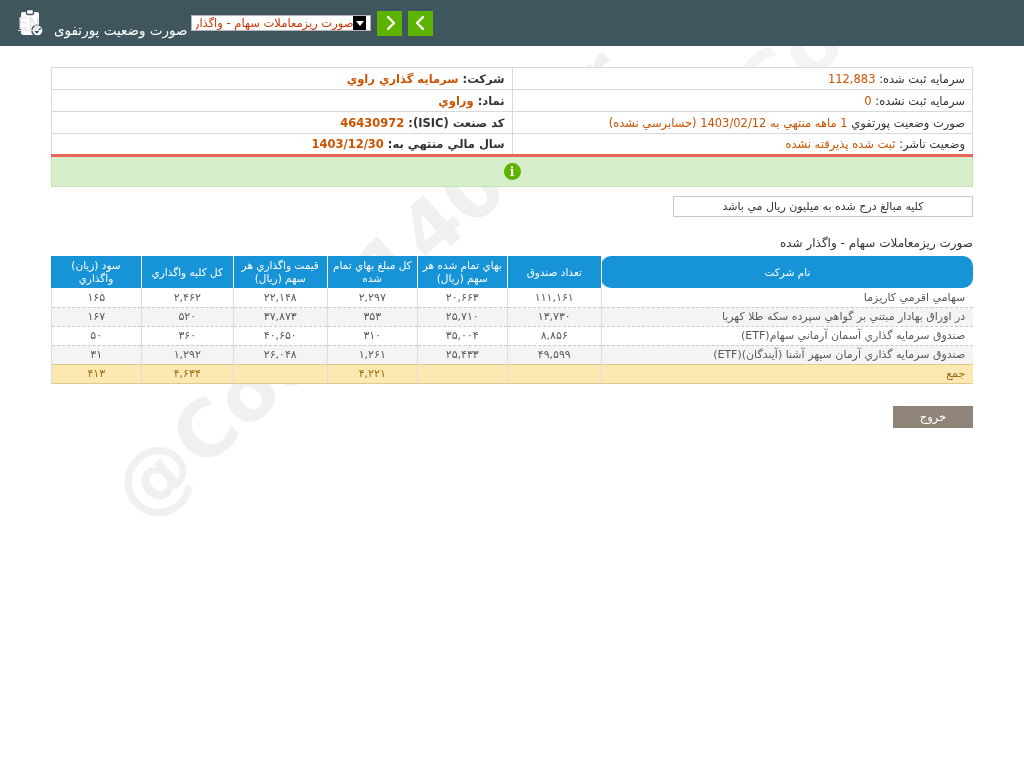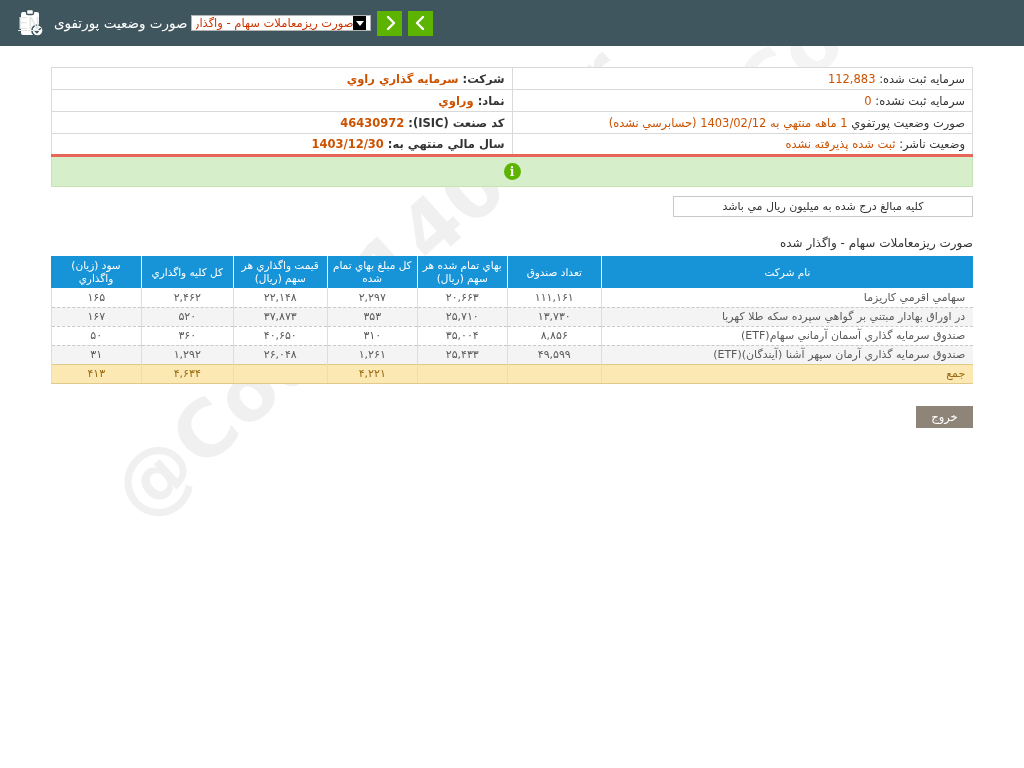--- a/index.html
+++ b/index.html
@@ -59,21 +59,21 @@
     height: 46px;
     background: #40565e;
     display: flex;
     align-items: center;
     justify-content: flex-start;
     padding: 0 10px 0 18px;
     color: #ffffff;
   }
   .topbar-right {
     display: flex;
-    align-items: center;
+    align-items: flex-end;
     gap: 10px;
     margin-right: 0;
   }
   .clipboard-icon {
     width: 26px; height: 30px;
     display: block;
   }
   .topbar-title {
     font-size: 13.5px;
     color: #ffffff;
@@ -248,21 +248,21 @@
     font-size: 10.5px;
     font-weight: normal;
     text-align: center;
     vertical-align: middle;
     padding: 3px 2px;
     height: 32px;
     border-left: 1px solid #ffffff;
     border-right: 1px solid #ffffff;
     line-height: 1.25;
   }
-  .data-table thead th:first-child { border-right: none; }
+  .data-table thead th:first-child { border-right: none; border-radius: 10px; }
   .data-table thead th:last-child { border-left: none; }
 
   .data-table tbody td {
     font-size: 11px;
     color: #5a5a5a;
     height: 19px;
     padding: 1px 6px;
     border-bottom: 1px dashed #c9c9c9;
     border-left: 1px solid #dddddd;
     text-align: center;
@@ -286,21 +286,21 @@
   }
   .data-table tbody tr.total-row td.name-cell {
     color: #9a6a12;
     font-weight: normal;
   }
 
   
   .exit-btn {
     margin-top: 22px;
     margin-right: 51px;
-    width: 57px;
+    width: 80px;
     height: 22px;
     background: #8e8578;
     color: #ffffff;
     border: none;
     font-size: 11.5px;
     cursor: pointer;
     font-family: "DejaVu Sans", "Liberation Sans", sans-serif;
     display: block;
   }
 </style>

